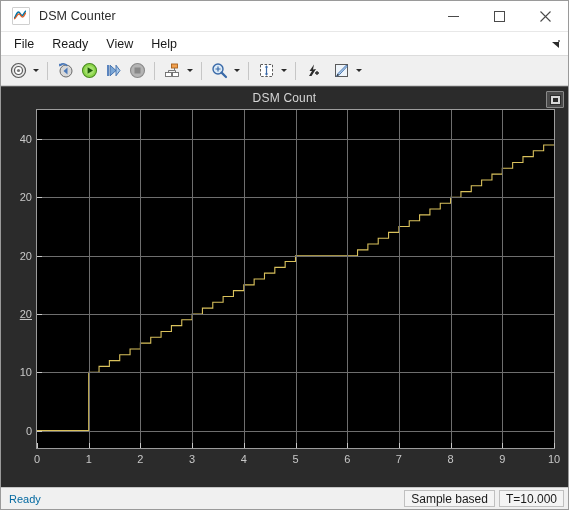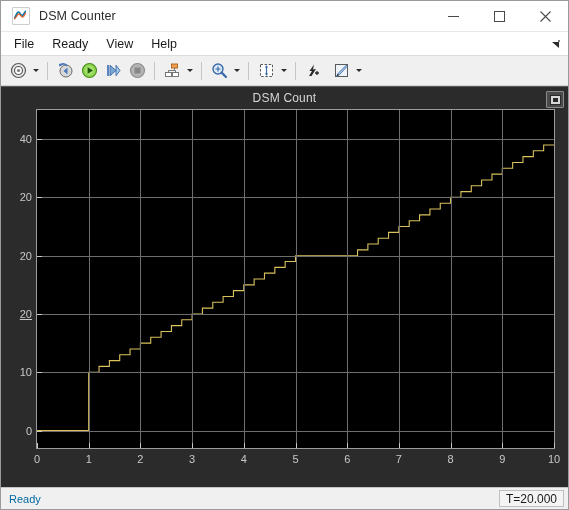--- a/index.html
+++ b/index.html
@@ -352,16 +352,17 @@
         <div class="ytick-mark" style="top: 25.8621%;"></div>
         <div class="ytick-label" style="top: 25.8621%;">20</div>
         <div class="grid-h" style="top: 8.62069%;"></div>
         <div class="ytick-mark" style="top: 8.62069%;"></div>
         <div class="ytick-label" style="top: 8.62069%;">40</div>
       </div>
   </div>
 
   <div class="statusbar">
     <div class="status-left">Ready</div>
-    <div class="status-cell">T=20.000</div>
+    <div class="status-cell">Sample based</div>
+    <div class="status-cell">T=10.000</div>
   </div>
 
 </div>
 
 </body></html>

